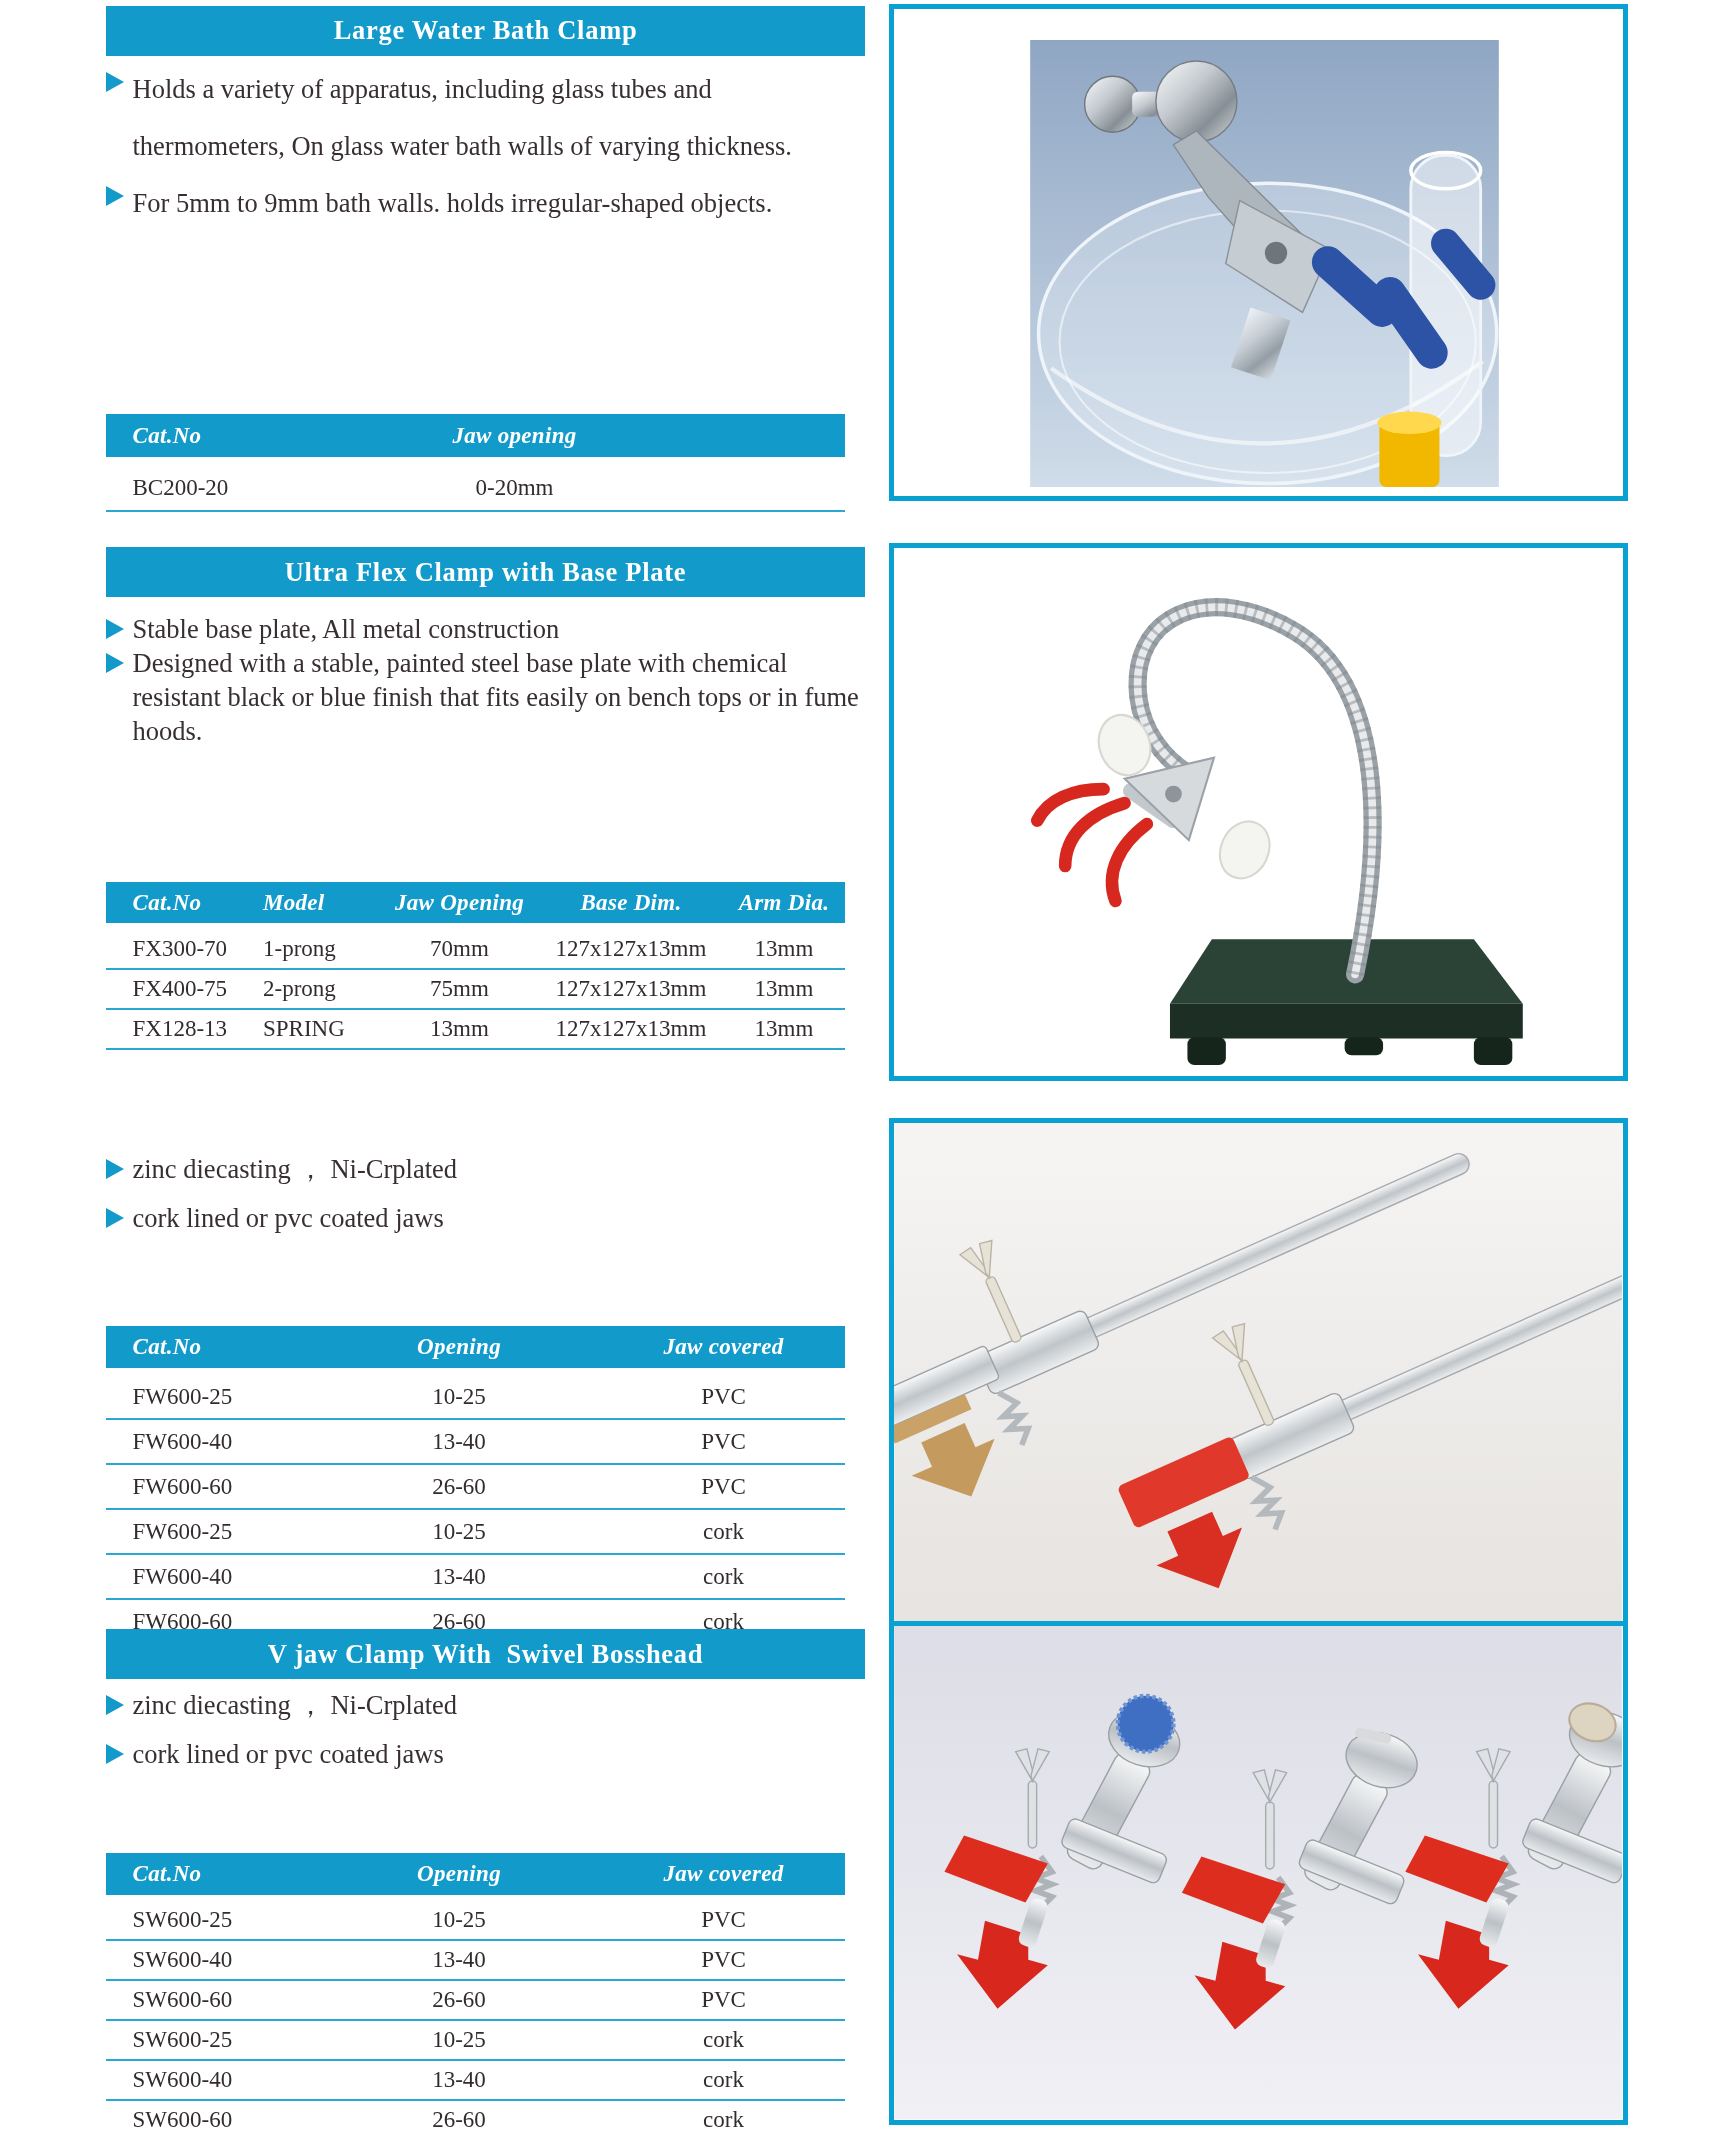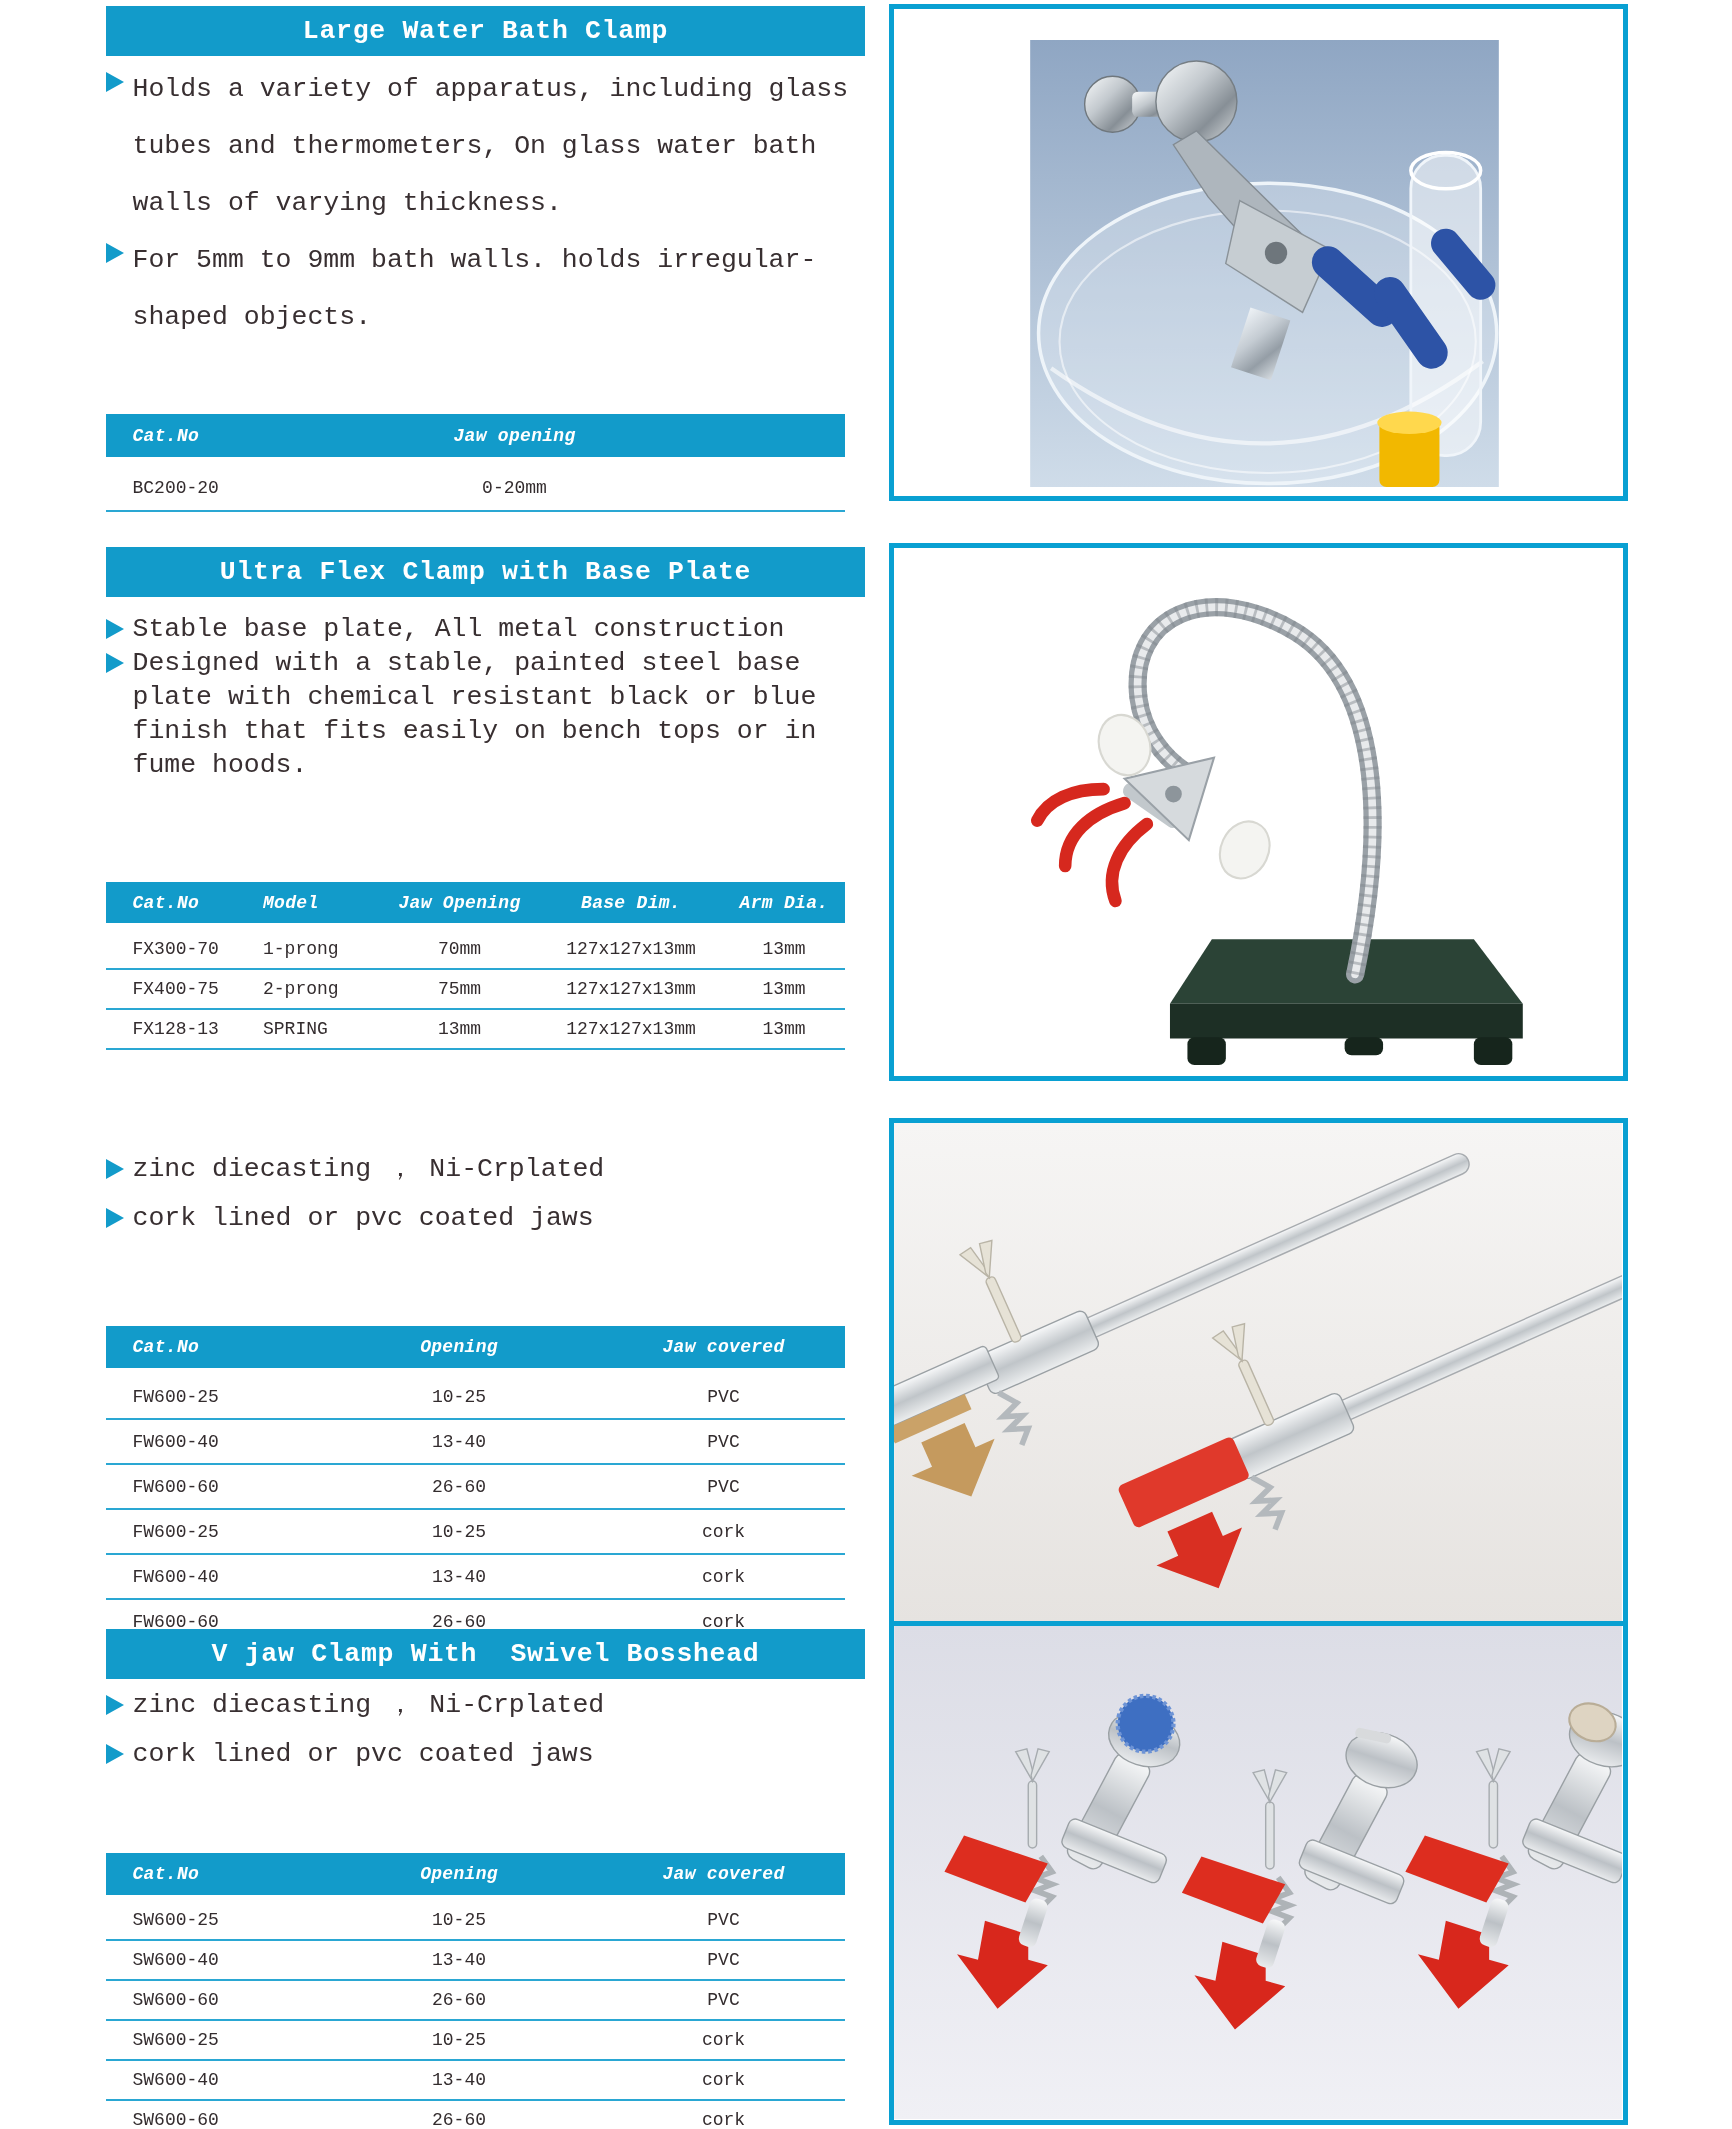--- a/index.html
+++ b/index.html
@@ -4,41 +4,41 @@
 <style>
   :root{
     --accent:#129bca;
     --line:#2aa7d3;
     --ink:#382f31;
     --border:#09a0d2;
   }
   html,body{margin:0;padding:0;background:#ffffff;}
   .page{
     position:relative;width:1732px;height:2129px;background:#ffffff;overflow:hidden;
-    font-family:Liberation Mono, monospace;color:var(--ink);
+    font-family:Liberation Serif, serif;color:var(--ink);
   }
   
   .sec-header{
     position:absolute;left:106px;width:759px;height:50px;background:var(--accent);
     color:#ffffff;font-weight:bold;font-size:26.5px;letter-spacing:0.7px;
     display:flex;align-items:center;justify-content:center;white-space:pre-wrap;
   }
   
   .bullets{position:absolute;left:106px;width:759px;font-size:26.5px;color:var(--ink);}
   .bullet{position:relative;padding-left:26.5px;}
   .tri{
     position:absolute;left:0;width:0;height:0;
     border-left:18px solid var(--accent);
     border-top:10.5px solid transparent;border-bottom:10.5px solid transparent;
   }
   .lh60 .bullet{line-height:57px;}   .lh60 .tri{top:10.5px;}
   .lh48 .bullet{line-height:34px;}   .lh48 .tri{top:7px;}
   .gap  .bullet{line-height:32px;margin-bottom:17px;} .gap .tri{top:5.6px;}
   
-  .dtable{position:absolute;left:106px;width:739px;font-size:18px;color:#332c2e;}
+  .dtable{position:absolute;left:106px;width:739px;font-size:23px;color:#332c2e;}
   .trow{display:grid;align-items:center;}
   .thead{background:var(--accent);color:#ffffff;font-style:italic;font-weight:bold;letter-spacing:0.3px;}
   .tbody{border-bottom:2.8px solid var(--line);}
   .tcell{text-align:center;overflow:hidden;white-space:nowrap;}
   .tcell.c0{text-align:left;padding-left:26.5px;}
   .t1 .trow{grid-template-columns:293px 231px 215px;}
   .t2 .trow{grid-template-columns:140px 133px 161px 182px 124px;}
   .t2 .tcell.c1{text-align:left;padding-left:17px;}
   .t3 .trow{grid-template-columns:210px 286px 243px;}
   .t1 .thead{height:43px;margin-bottom:8.4px;} .t1 .tbody{height:45px;}

